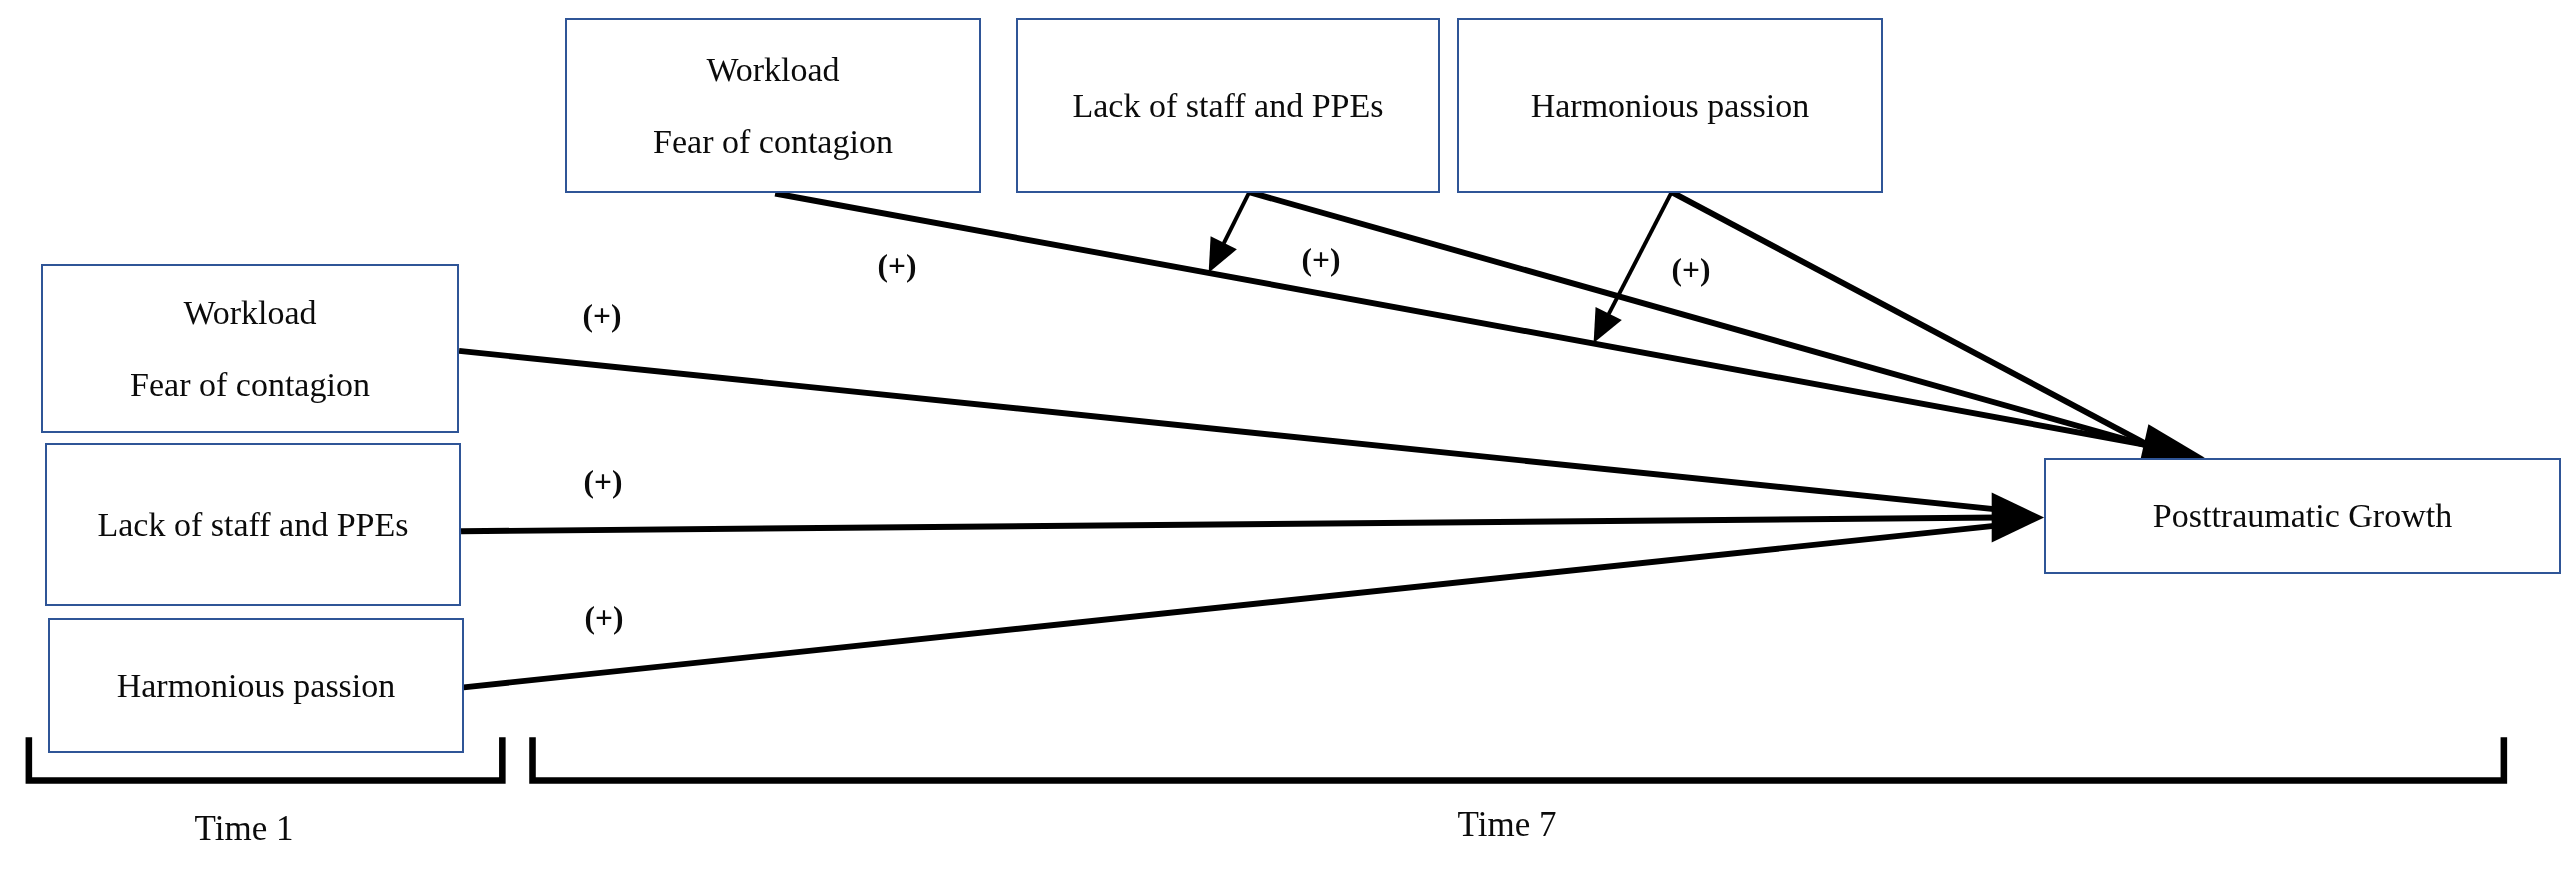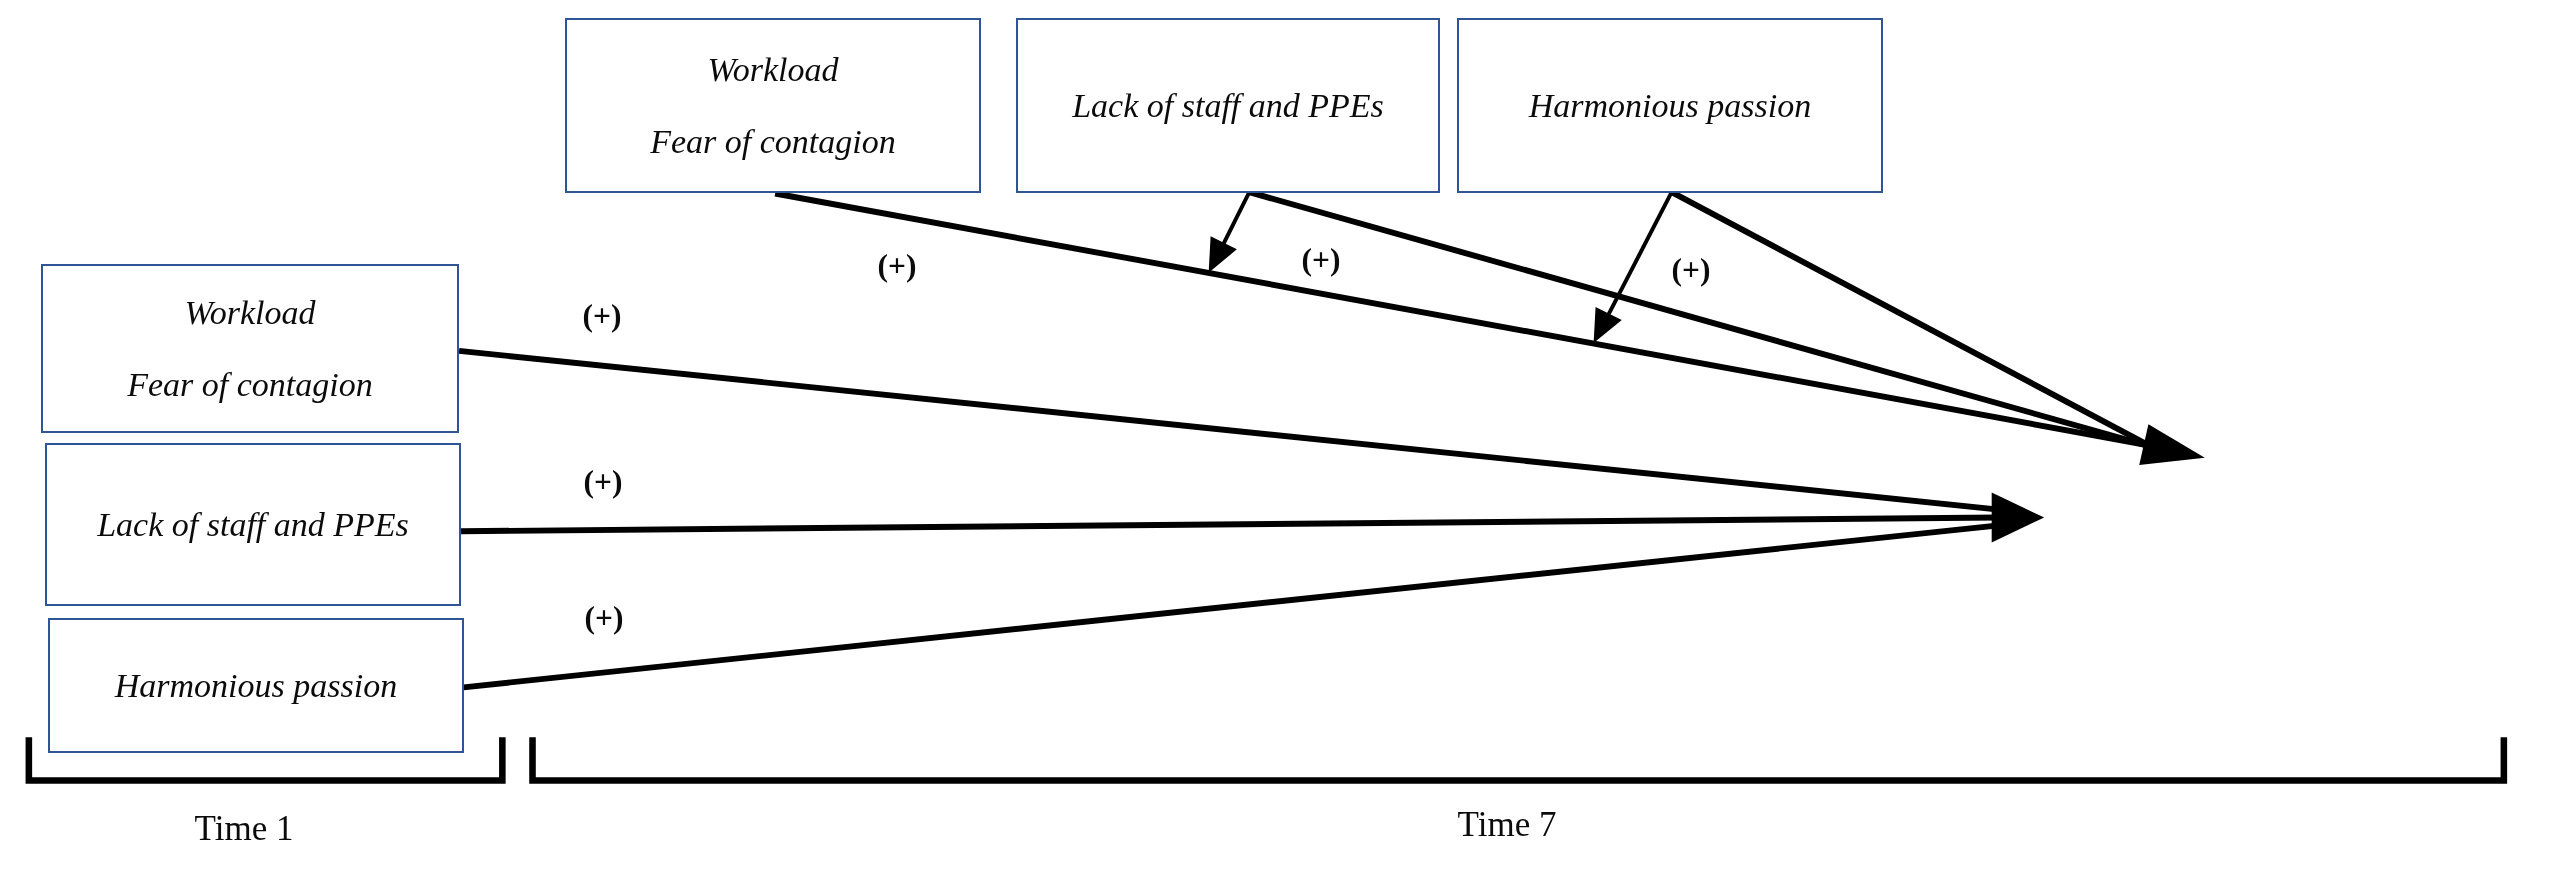--- a/index.html
+++ b/index.html
@@ -16,21 +16,20 @@
     position:absolute;
     border:2.6px solid #2f5597;
     background:#ffffff;
     display:flex;flex-direction:column;
     align-items:center;justify-content:center;
     text-align:center;
     font-size:34px;line-height:1;
     row-gap:38px;
     box-sizing:border-box;
     z-index:2;
-    font-style:italic;
   }
   .sign{
     position:absolute;
     transform:translate(-50%,-50%);
     font-size:31.5px;font-weight:bold;
     z-index:3;white-space:nowrap;
   }
   .bracket-label{
     position:absolute;
     transform:translate(-50%,-50%);
@@ -88,20 +87,23 @@
     <span>Workload</span>
     <span>Fear of contagion</span>
   </div>
   <div class="node" style="left:45px;top:443px;width:416px;height:163px;">
     <span>Lack of staff and PPEs</span>
   </div>
   <div class="node" style="left:48px;top:618px;width:416px;height:135px;">
     <span>Harmonious passion</span>
   </div>
 
+  <div class="node" style="left:2044px;top:458px;width:517px;height:116px;">
+    <span>Posttraumatic Growth</span>
+  </div>
 
   <div class="sign" style="left:897px;top:266px;">(+)</div>
   <div class="sign" style="left:1321px;top:260px;">(+)</div>
   <div class="sign" style="left:1691px;top:270px;">(+)</div>
   <div class="sign" style="left:602px;top:316px;">(+)</div>
   <div class="sign" style="left:603px;top:482px;">(+)</div>
   <div class="sign" style="left:604px;top:618px;">(+)</div>
 
   <div class="bracket-label" style="left:244px;top:829px;">Time 1</div>
   <div class="bracket-label" style="left:1507px;top:825px;">Time 7</div>

